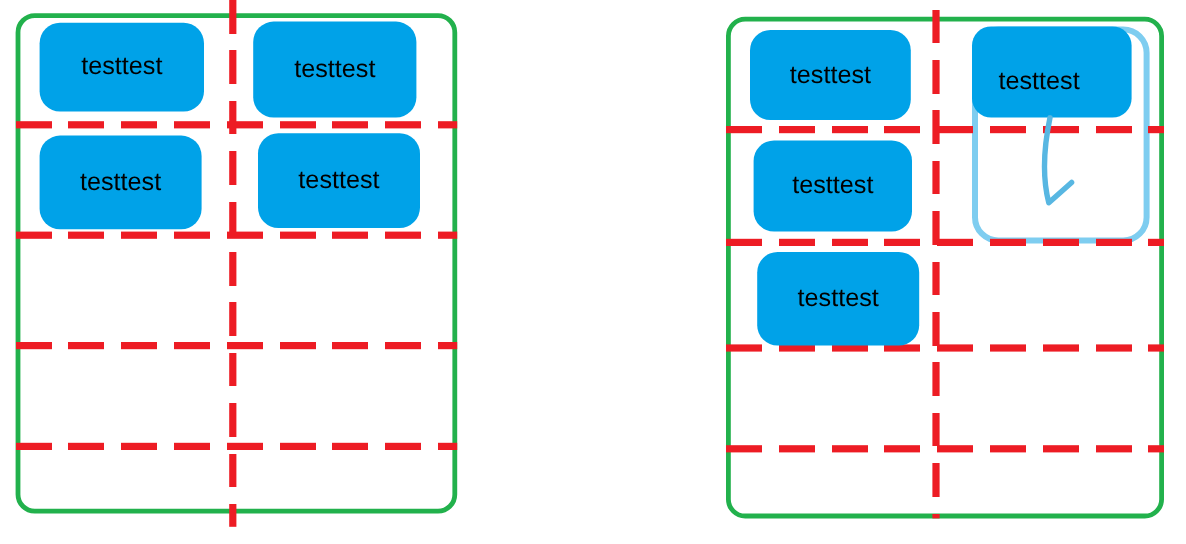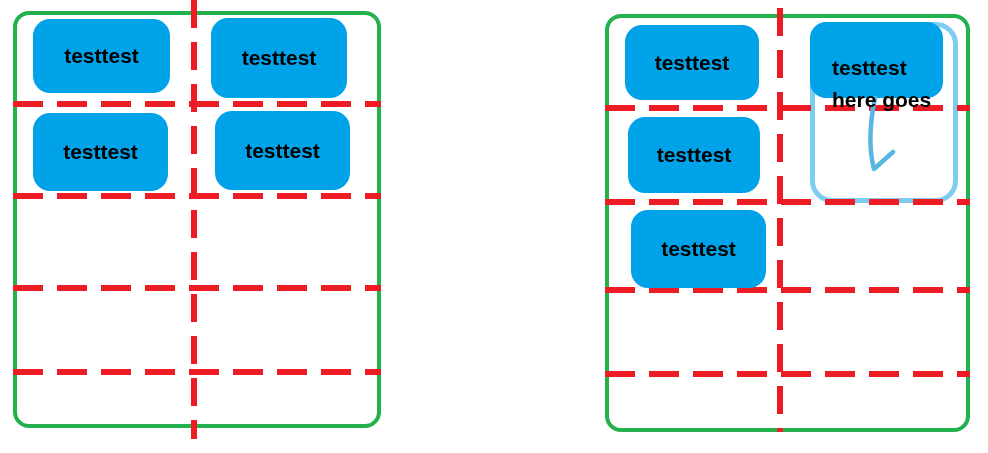--- a/index.html
+++ b/index.html
@@ -12,21 +12,20 @@
     font-family: "Liberation Sans", sans-serif;
   }
   .stage {
     position: relative;
     width: 988px;
     height: 453px;
     background: #ffffff;
   }
   .panel {
     position: absolute;
-    font-weight: bold;
   }
   .panel-left  { left: 13px;  top: 11px; width: 368px; height: 417px; }
   .panel-right { left: 605px; top: 14px; width: 365px; height: 418px; }
   .panel-border {
     position: absolute;
     inset: 0;
     border: 4px solid var(--container-border, #22B14C);
     border-radius: 16px;
     z-index: 1;
   }
@@ -137,21 +136,20 @@
     <div class="hline h4"></div>
 
     <div class="card c1">testtest</div>
     <div class="card c2">testtest</div>
     <div class="card c3">testtest</div>
 
     <div class="card overflow-card"></div>
 
     <div class="overflow-text">
       <div>testtest</div>
-      <div>here goes</div>
     </div>
 
     <div class="arrow-wrap">
       <svg width="44" height="86" viewBox="0 0 44 86" fill="none" xmlns="http://www.w3.org/2000/svg">
         <path d="M14 2 C 9 26 7 50 13 73 L 32 56" stroke="#58B7E2" stroke-width="4.5" stroke-linecap="round" stroke-linejoin="round" fill="none"></path>
       </svg>
     </div>
   </div>
 
 </div>

